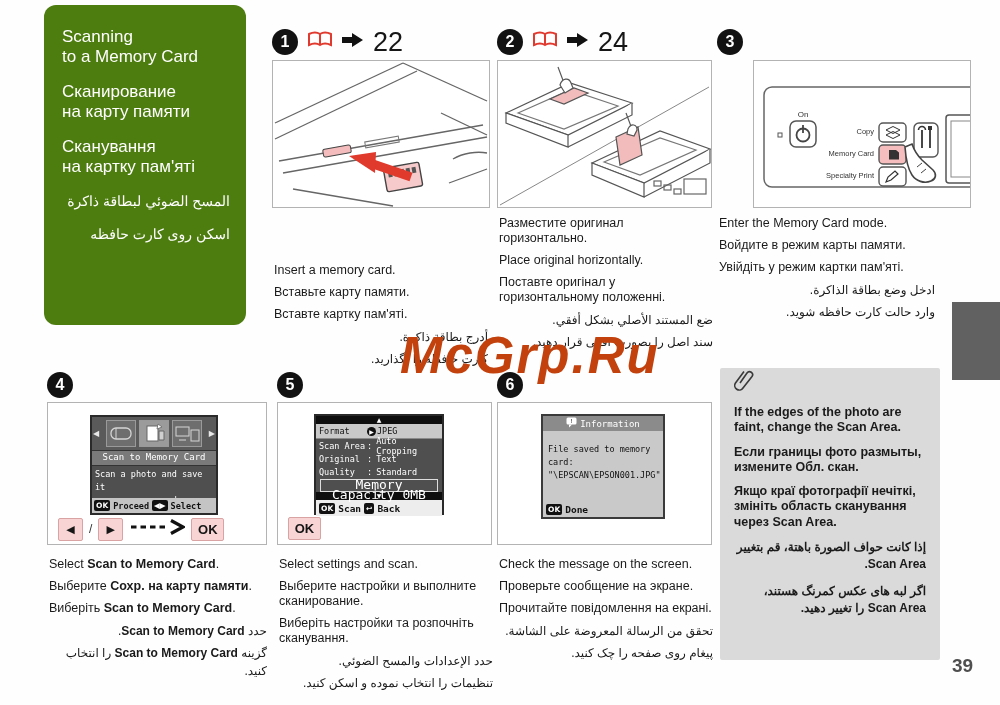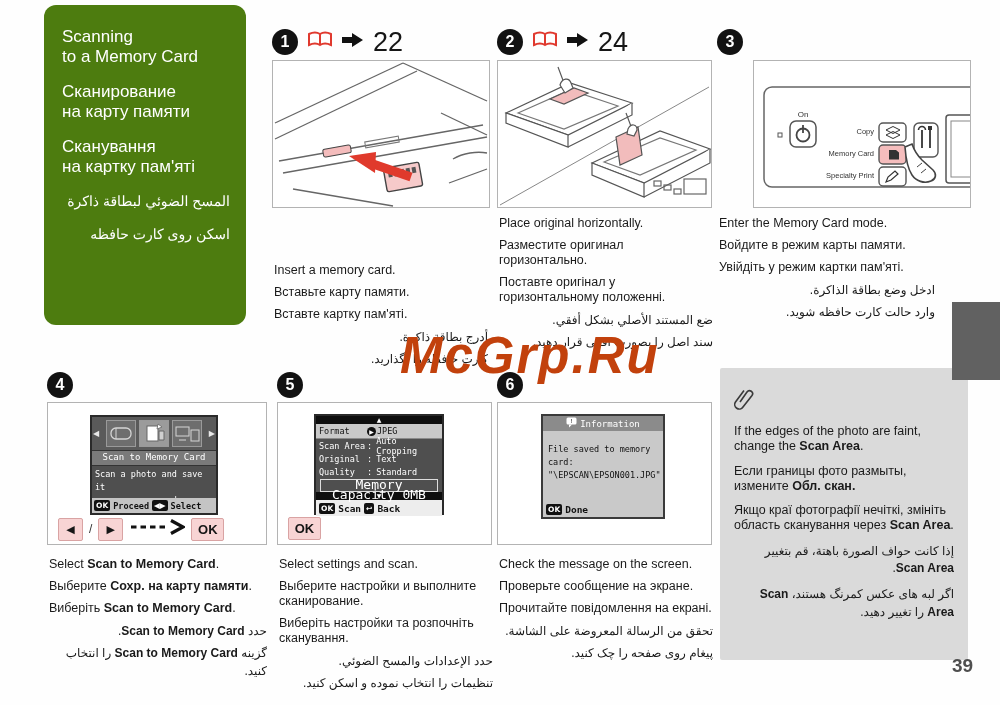--- a/index.html
+++ b/index.html
@@ -76,22 +76,22 @@
           padding:0 3px;font-size:9.5px;font-weight:bold;}
 
   #lcd6{left:43px;top:11px;width:124px;height:105px;border:2px solid #3a3a3a;background:#c9c9c9;}
   .l6head{height:15px;background:#8b8b8b;color:#fff;font-size:9px;display:flex;align-items:center;
           justify-content:center;gap:3px;}
   .l6body{padding:12px 5px 0;font-size:8.5px;color:#111;line-height:1.5;}
   .l6foot{position:absolute;bottom:2px;left:3px;display:flex;gap:3px;font-size:9.5px;font-weight:bold;
           color:#111;align-items:center;}
 
   
-  #note{position:absolute;left:720px;top:368px;width:248px;height:292px;background:#dadada;
-        padding:20px 14px;box-sizing:border-box;border-radius:2px;}
+  #note{position:absolute;left:720px;top:368px;width:220px;height:292px;background:#dadada;
+        padding:1px 14px;box-sizing:border-box;border-radius:2px;font-weight:bold;}
   .nl{font-size:12.5px;margin-bottom:9px;line-height:1.22;}
   .nl.rtl{direction:rtl;text-align:right;font-size:12px;line-height:1.45;}
   .clip{margin-bottom:8px;}
 
   
   #wm{position:absolute;left:400px;top:326px;font-size:51px;font-style:italic;font-weight:bold;
       color:#c2410c;letter-spacing:2px;z-index:50;white-space:nowrap;}
   #tab{position:absolute;left:952px;top:302px;width:48px;height:78px;background:#616161;}
   #pgnum{position:absolute;left:952px;top:655px;font-size:19px;font-weight:bold;color:#4f4f4f;}
   svg text{font-family:"Liberation Sans",sans-serif;}
@@ -355,22 +355,22 @@
   </div>
 
   <div class="caps" id="c1">
     <div class="cap">Insert a memory card.</div>
     <div class="cap">Вставьте карту памяти.</div>
     <div class="cap">Вставте картку пам'яті.</div>
     <div class="cap rtl" dir="rtl">أدرج بطاقة ذاكرة.</div>
     <div class="cap rtl" dir="rtl">كارت حافظه را بگذاريد.</div>
   </div>
   <div class="caps" id="c2">
+    <div class="cap">Разместите оригинал горизонтально.</div>
     <div class="cap">Place original horizontally.</div>
-    <div class="cap">Разместите оригинал горизонтально.</div>
     <div class="cap">Поставте оригінал у горизонтальному положенні.</div>
     <div class="cap rtl" dir="rtl">ضع المستند الأصلي بشكل أفقي.</div>
     <div class="cap rtl" dir="rtl">سند اصل را بصورت افقى قرار دهيد.</div>
   </div>
   <div class="caps" id="c3">
     <div class="cap">Enter the Memory Card mode.</div>
     <div class="cap">Войдите в режим карты памяти.</div>
     <div class="cap">Увійдіть у режим картки пам'яті.</div>
     <div class="cap rtl" dir="rtl">ادخل وضع بطاقة الذاكرة.</div>
     <div class="cap rtl" dir="rtl">وارد حالت كارت حافظه شويد.</div>

